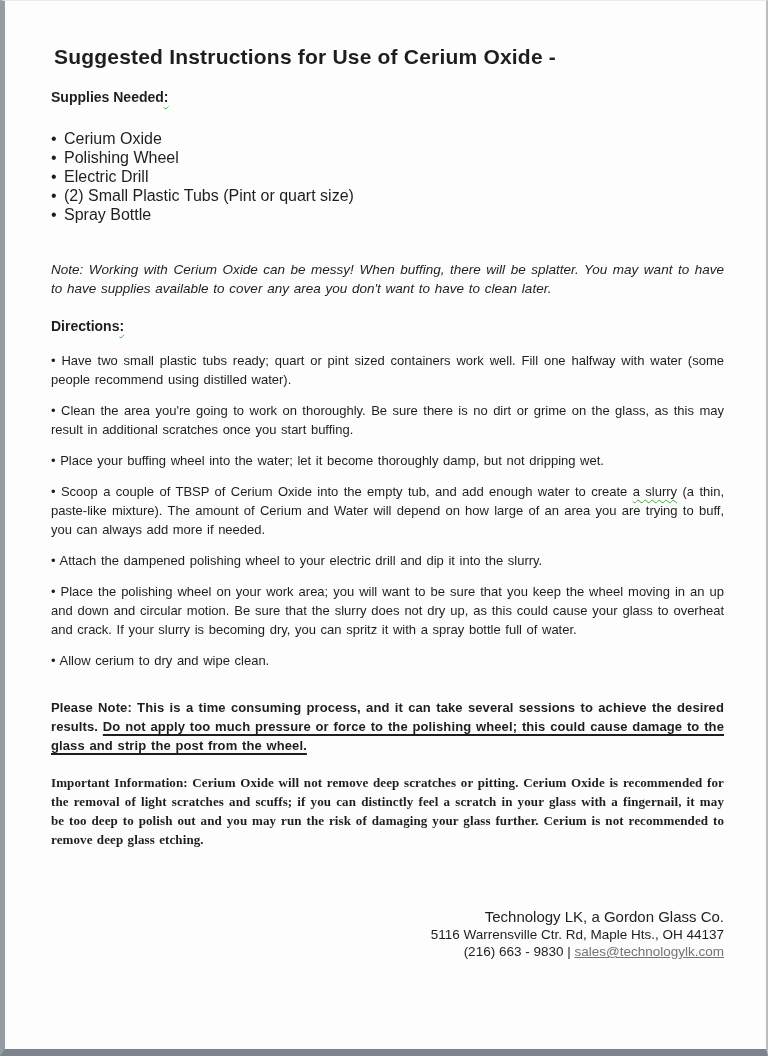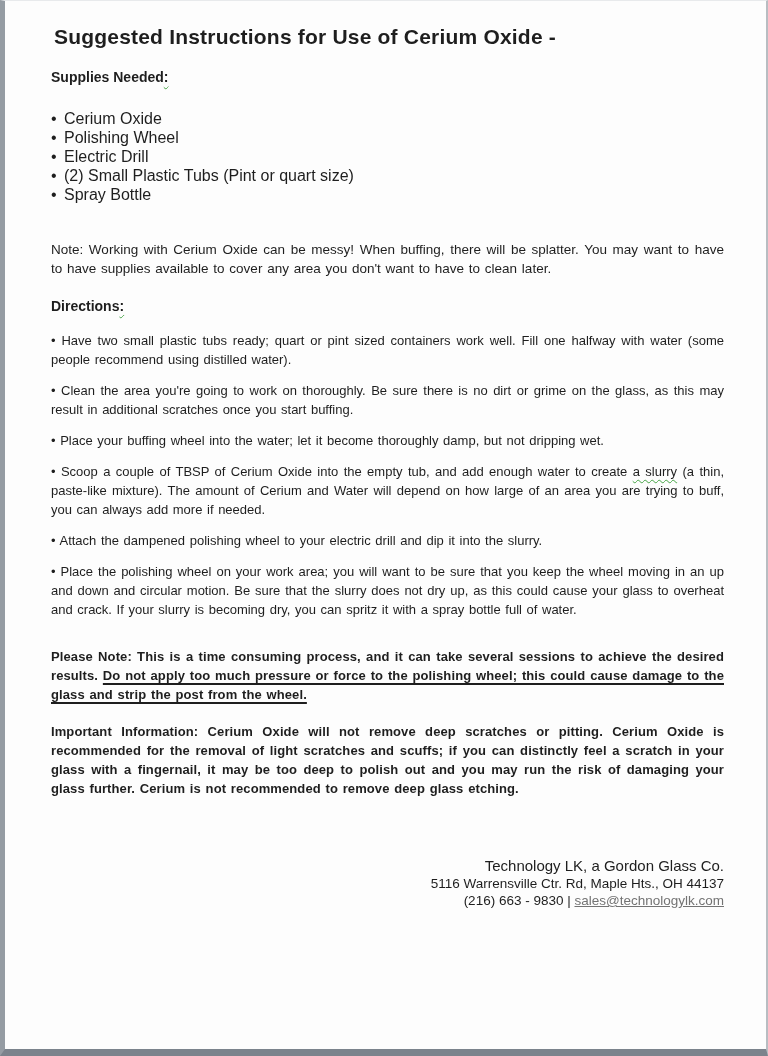--- a/index.html
+++ b/index.html
@@ -10,21 +10,21 @@
     box-sizing: border-box;
     background: #fdfdfd;
     border-left: 5px solid #959ca3;
     border-right: 2px solid #b8bdc2;
     border-bottom: 7px solid #7b838c;
     border-top: 1px solid #e8eaec;
     overflow: hidden;
     font-family: "Liberation Sans", sans-serif;
     color: #1e1e1e;
   }
-  .content { padding: 24px 42px 0 46px; }
+  .content { padding: 44px 42px 0 46px; }
 
   .doc-title {
     font-size: 21px;
     font-weight: bold;
     letter-spacing: 0.2px;
     margin: 0 0 20px 3px;
   }
   .section-heading {
     font-size: 14px;
     font-weight: bold;
@@ -42,29 +42,30 @@
   .bullet-glyph { display: inline-block; width: 13px; }
 
   .body-par {
     font-size: 13px;
     line-height: 19px;
     text-align: justify;
     word-spacing: 1px;
     margin: 0 0 12px 0;
   }
   .note-par {
+    font-style: italic;
     font-size: 13.5px;
     margin: 0 0 20px 0;
   }
   .directions-heading { margin: 0 0 17px 0; }
   .bullet-par { margin: 0 0 12px 0; }
 
   .bold-par { font-weight: bold; letter-spacing: 0.1px; }
   .please-note { margin: 28px 0 18px 0; }
-  .important-par { margin: 16px 0 58px 0; }
+  .important-par { margin: 16px 0 58px 0; font-family: Liberation Serif, serif; }
   .heavy-underline {
     text-decoration: underline;
     text-decoration-thickness: 1.5px;
     text-underline-offset: 3px;
   }
 
   .footer { text-align: right; }
   .footer-line { font-size: 13.5px; line-height: 17px; }
   .company-line { font-size: 15px; line-height: 19px; }
   .email-link {
@@ -101,20 +102,21 @@
     <p class="body-par bullet-par"><span>•</span> <span>Clean the area you're going to work on thoroughly.  Be sure there is no dirt or grime on the glass, as this may result in additional scratches once you start buffing.</span></p>
 
     <p class="body-par bullet-par"><span>•</span> <span>Place your buffing wheel into the water; let it become thoroughly damp, but not dripping wet.</span></p>
 
     <p class="body-par bullet-par"><span>•</span> <span>Scoop a couple of TBSP of Cerium Oxide into the empty tub, and add enough water to create </span><span class="squiggle">a slurry</span><span> (a thin, paste-like mixture).  The amount of Cerium and Water will depend on how large of an area you are trying to buff, you can always add more if needed.</span></p>
 
     <p class="body-par bullet-par"><span>•</span> <span>Attach the dampened polishing wheel to your electric drill and dip it into the slurry.</span></p>
 
     <p class="body-par bullet-par"><span>•</span> <span>Place the polishing wheel on your work area; you will want to be sure that you keep the wheel moving in an up and down and circular motion.  Be sure that the slurry does not dry up, as this could cause your glass to overheat and crack.  If your slurry is becoming dry, you can spritz it with a spray bottle full of water.</span></p>
 
+    <p class="body-par bullet-par"><span>•</span> <span>Allow cerium to dry and wipe clean.</span></p>
 
     <p class="body-par bold-par please-note"><span>Please Note: This is a time consuming process, and it can take several sessions to achieve the desired results.  </span><span class="heavy-underline">Do not apply too much pressure or force to the polishing wheel; this could cause damage to the glass and strip the post from the wheel.</span></p>
 
     <p class="body-par bold-par important-par">Important Information: Cerium Oxide will not remove deep scratches or pitting.  Cerium Oxide is recommended for the removal of light scratches and scuffs; if you can distinctly feel a scratch in your glass with a fingernail, it may be too deep to polish out and you may run the risk of damaging your glass further.  Cerium is not recommended to remove deep glass etching.</p>
 
     <div class="footer">
       <div class="footer-line company-line">Technology LK, a Gordon Glass Co.</div>
       <div class="footer-line">5116 Warrensville Ctr. Rd, Maple Hts., OH 44137</div>
       <div class="footer-line"><span>(216) 663 - 9830</span><span> | </span><span class="email-link">sales@technologylk.com</span></div>
     </div>

